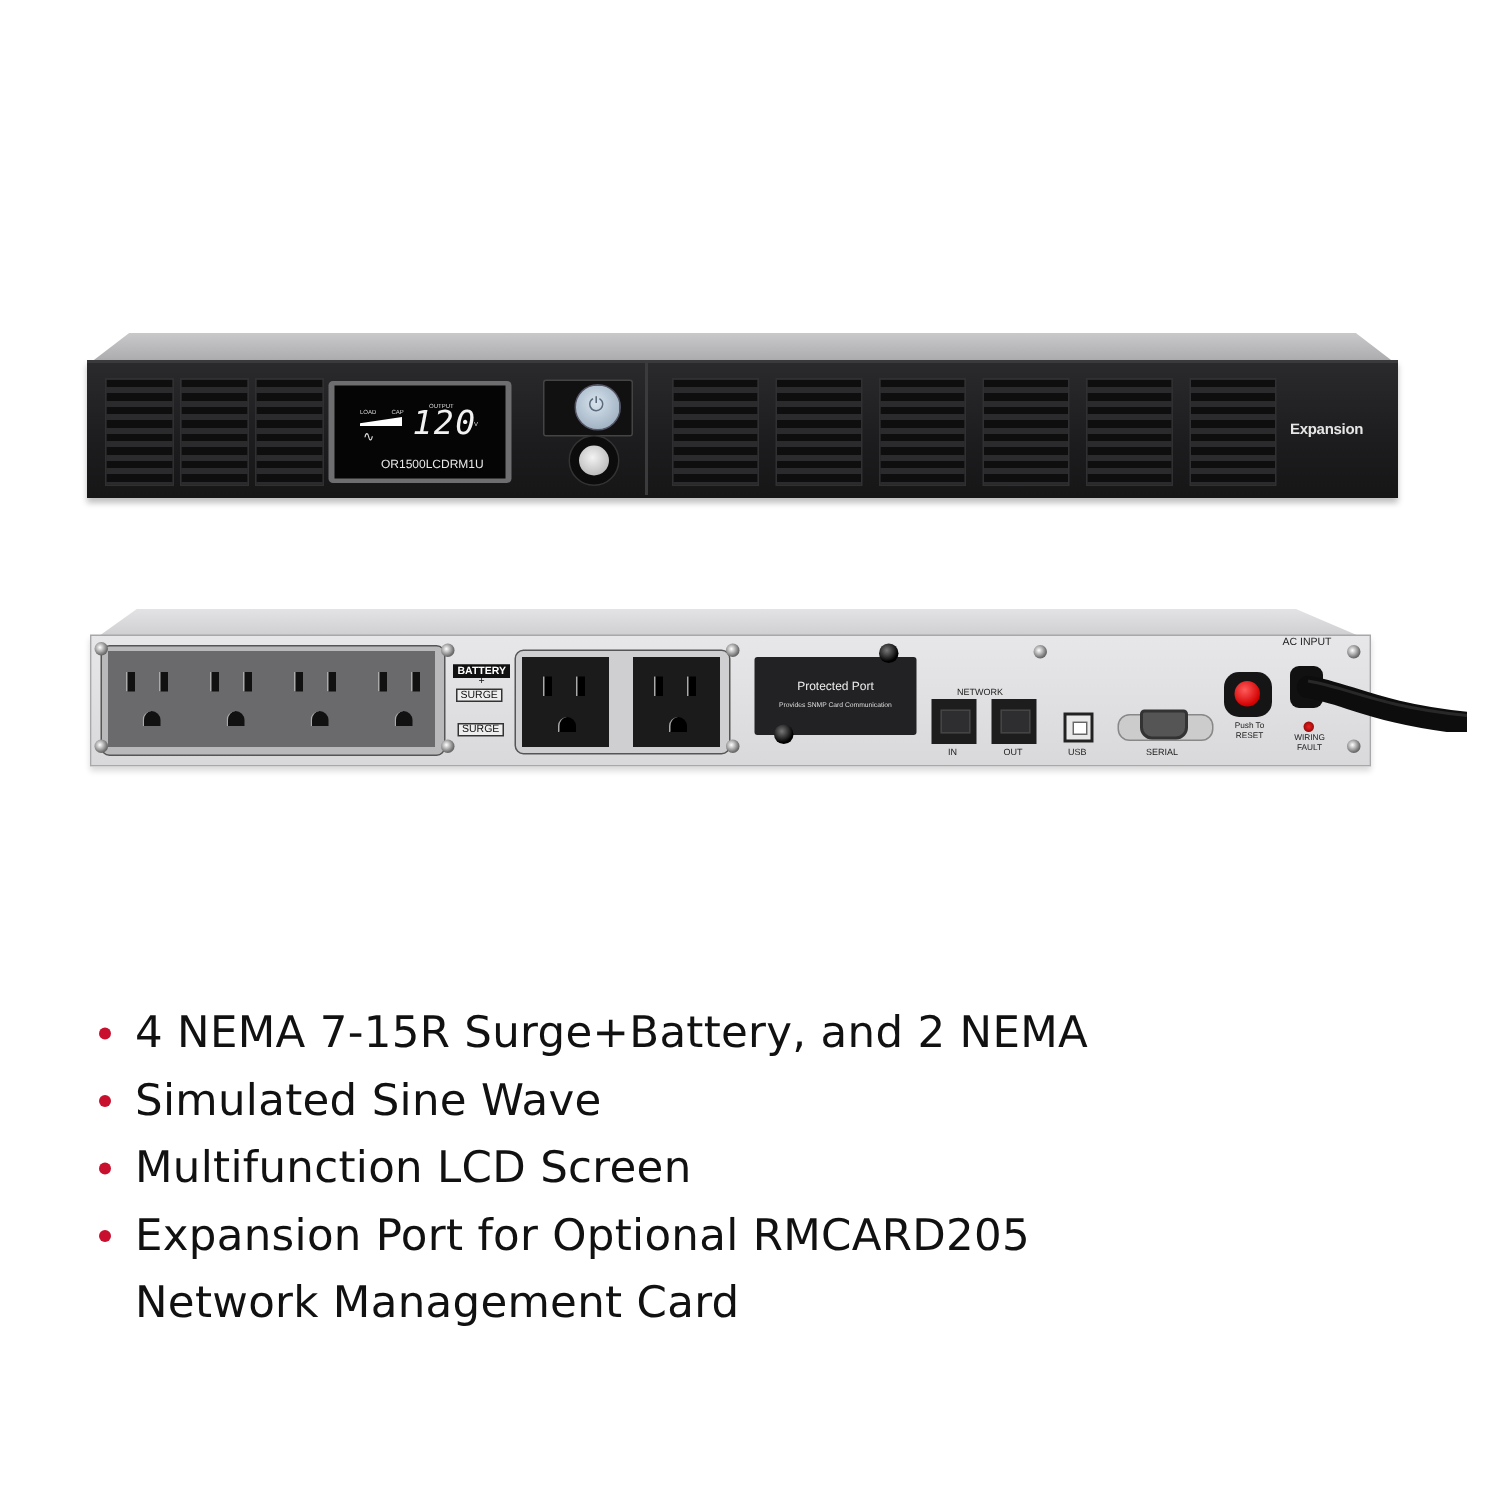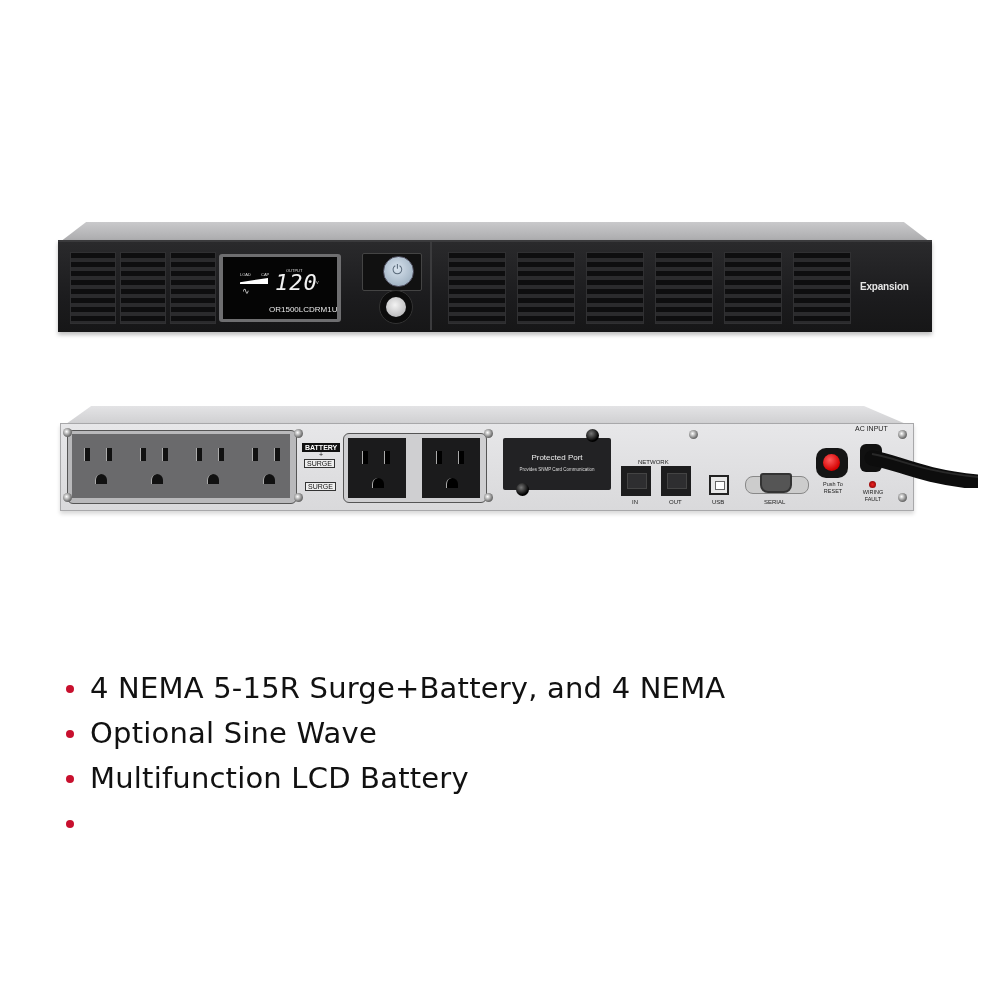--- a/index.html
+++ b/index.html
@@ -12,21 +12,21 @@
   .front{left:58px;top:240px;width:874px;height:90px;background:linear-gradient(#2a2a2c,#1c1c1e 60%,#161617);
     border-top:2px solid #3a3a3c;box-shadow:0 3px 4px rgba(0,0,0,.25);}
   .front-seam{left:430px;top:240px;width:2px;height:90px;background:#3b3b3d;}
   .vent{position:absolute;top:10px;width:44px;height:70px;
     background:repeating-linear-gradient(#0e0e0f 0 5px,#2b2b2d 5px 9px);border:1px solid #303032;}
   .lcd-frame{left:219px;top:254px;width:122px;height:68px;background:#6e6e70;border-radius:3px;}
   .lcd{left:223px;top:257px;width:114px;height:62px;background:#050505;}
   .lcd-digits{left:275px;top:270px;font-family:"DejaVu Sans Mono",monospace;font-size:22px;color:#f2f2f2;letter-spacing:1px;font-style:italic;}
   .lcd-bars{left:240px;top:278px;width:28px;height:6px;background:linear-gradient(90deg,#fff 0 30%,#fff 30% 100%);clip-path:polygon(0 70%,100% 0,100% 100%,0 100%);}
   .lcd-label{font-size:4px;color:#ddd;}
-  .lcd-model{left:269px;top:305px;font-size:8px;color:#e8e8e8;}
+  .lcd-model{left:254px;top:305px;font-size:8px;color:#e8e8e8;}
   .pwr-housing{left:362px;top:253px;width:58px;height:36px;background:#111;border:1px solid #444;border-radius:2px;}
   .pwr-btn{left:383px;top:256px;width:29px;height:29px;border-radius:50%;background:radial-gradient(circle at 45% 40%,#d8e3ee,#8fa3b5);border:1px solid #556;}
   .pwr-glyph{left:390px;top:262px;width:15px;height:15px;color:#5a6a7a;font-size:13px;line-height:15px;text-align:center;}
   .disp-btn-ring{left:379px;top:290px;width:32px;height:32px;border-radius:50%;background:#0c0c0c;border:1px solid #333;}
   .disp-btn{left:386px;top:297px;width:20px;height:20px;border-radius:50%;background:radial-gradient(circle at 45% 40%,#f3f3f3,#a9a9ab);}
   .brand{left:860px;top:281px;font-size:10px;font-weight:bold;color:#e6e6e6;letter-spacing:-.2px;}
 
   
   .rear-top{left:66px;top:406px;width:840px;height:18px;background:linear-gradient(#e3e3e5,#cfcfd1);
     clip-path:polygon(3% 0,95% 0,100% 100%,0 100%);}
@@ -197,26 +197,28 @@
 <div class="abs wiring-lbl">
   <div>WIRING</div>
   <div>FAULT</div>
 </div>
 <div class="screw" style="left:898px;top:430px"></div>
 <div class="screw" style="left:898px;top:493px"></div>
 
 <div class="abs bullets">
   <div class="bullet">
     <span class="dot"></span>
-    <div>4 NEMA 5-15R Surge+Battery, and 4 NEMA</div>
-  </div>
-  <div class="bullet">
-    <span class="dot"></span>
-    <div>Optional Sine Wave</div>
-  </div>
-  <div class="bullet">
-    <span class="dot"></span>
-    <div>Multifunction LCD Battery</div>
-  </div>
-  <div class="bullet">
-    <span class="dot"></span>
+    <div>4 NEMA 7-15R Surge+Battery, and 2 NEMA</div>
+  </div>
+  <div class="bullet">
+    <span class="dot"></span>
+    <div>Simulated Sine Wave</div>
+  </div>
+  <div class="bullet">
+    <span class="dot"></span>
+    <div>Multifunction LCD Screen</div>
+  </div>
+  <div class="bullet">
+    <span class="dot"></span>
+    <div>Expansion Port for Optional RMCARD205</div>
+    <div>Network Management Card</div>
   </div>
 </div>
 
 </body></html>

